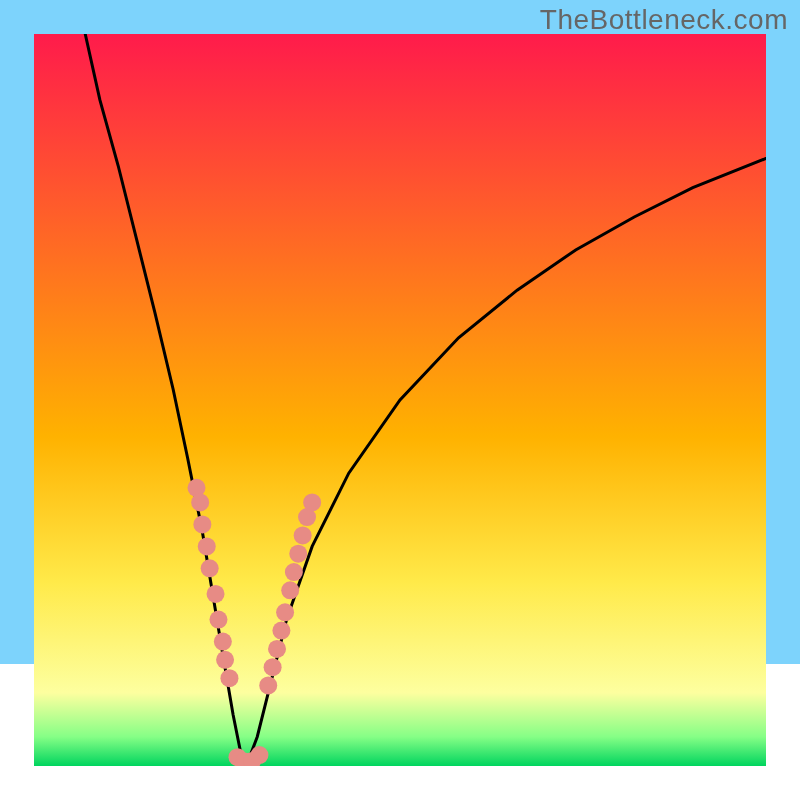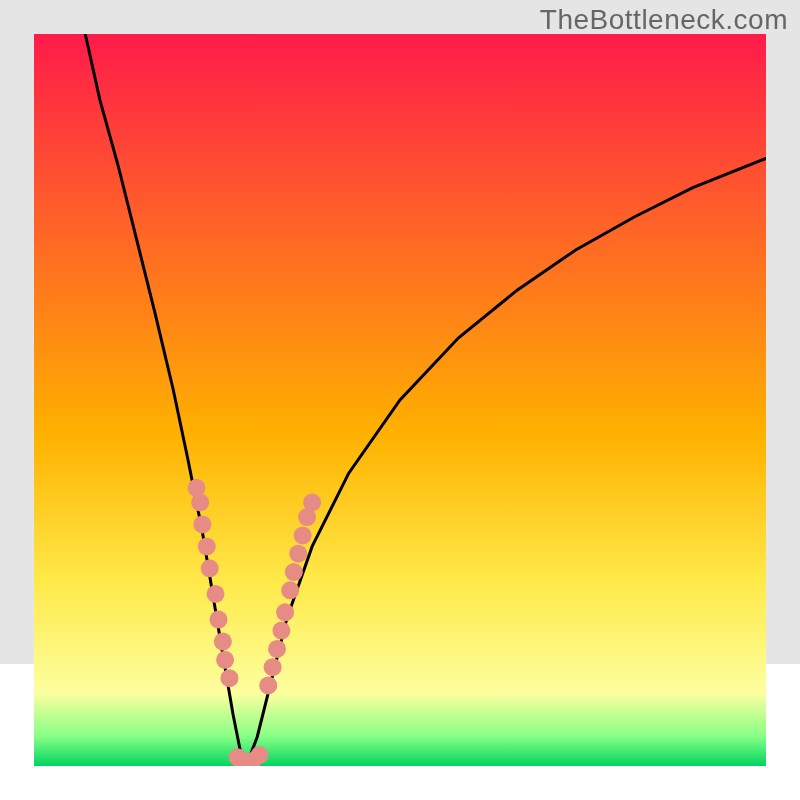--- a/index.html
+++ b/index.html
@@ -6,21 +6,21 @@
     margin: 0;
     padding: 0;
     width: 800px;
     height: 800px;
     overflow: hidden;
     font-family: Arial, Helvetica, sans-serif;
   }
   .outer {
     width: 800px;
     height: 664px;
-    background: #e5e5e5;
+    background: #7dd3fc;
     position: relative;
   }
   .watermark {
     position: absolute;
     top: 4px;
     right: 12px;
     color: #666;
     font-size: 28px;
     font-weight: 500;
     letter-spacing: 0.5px;

